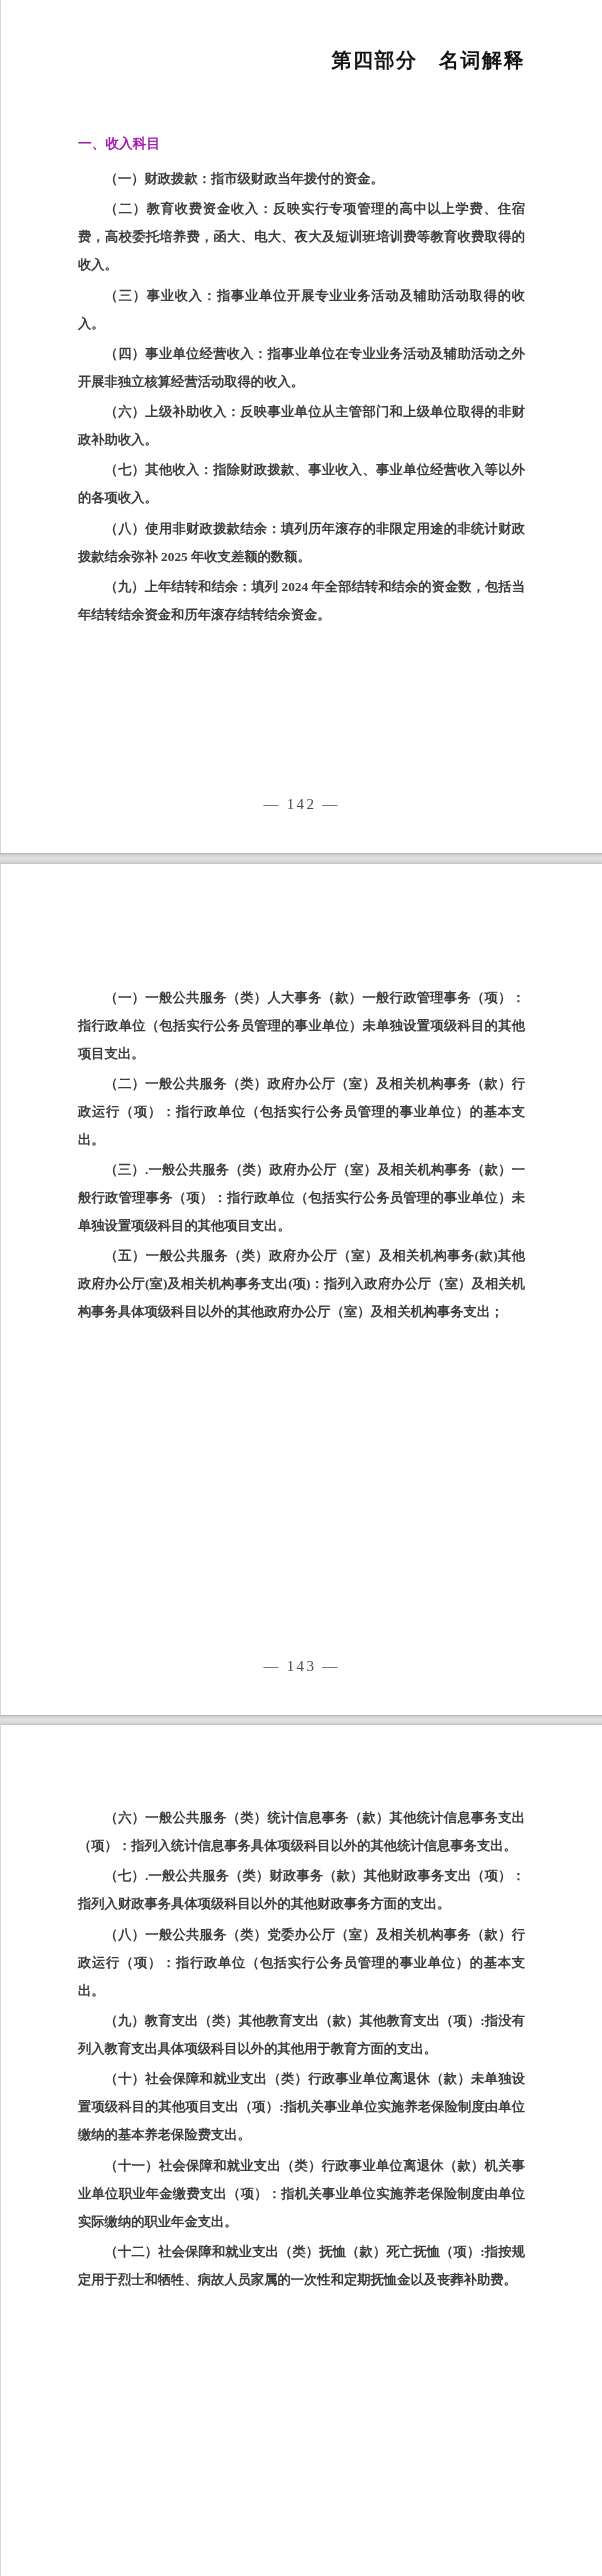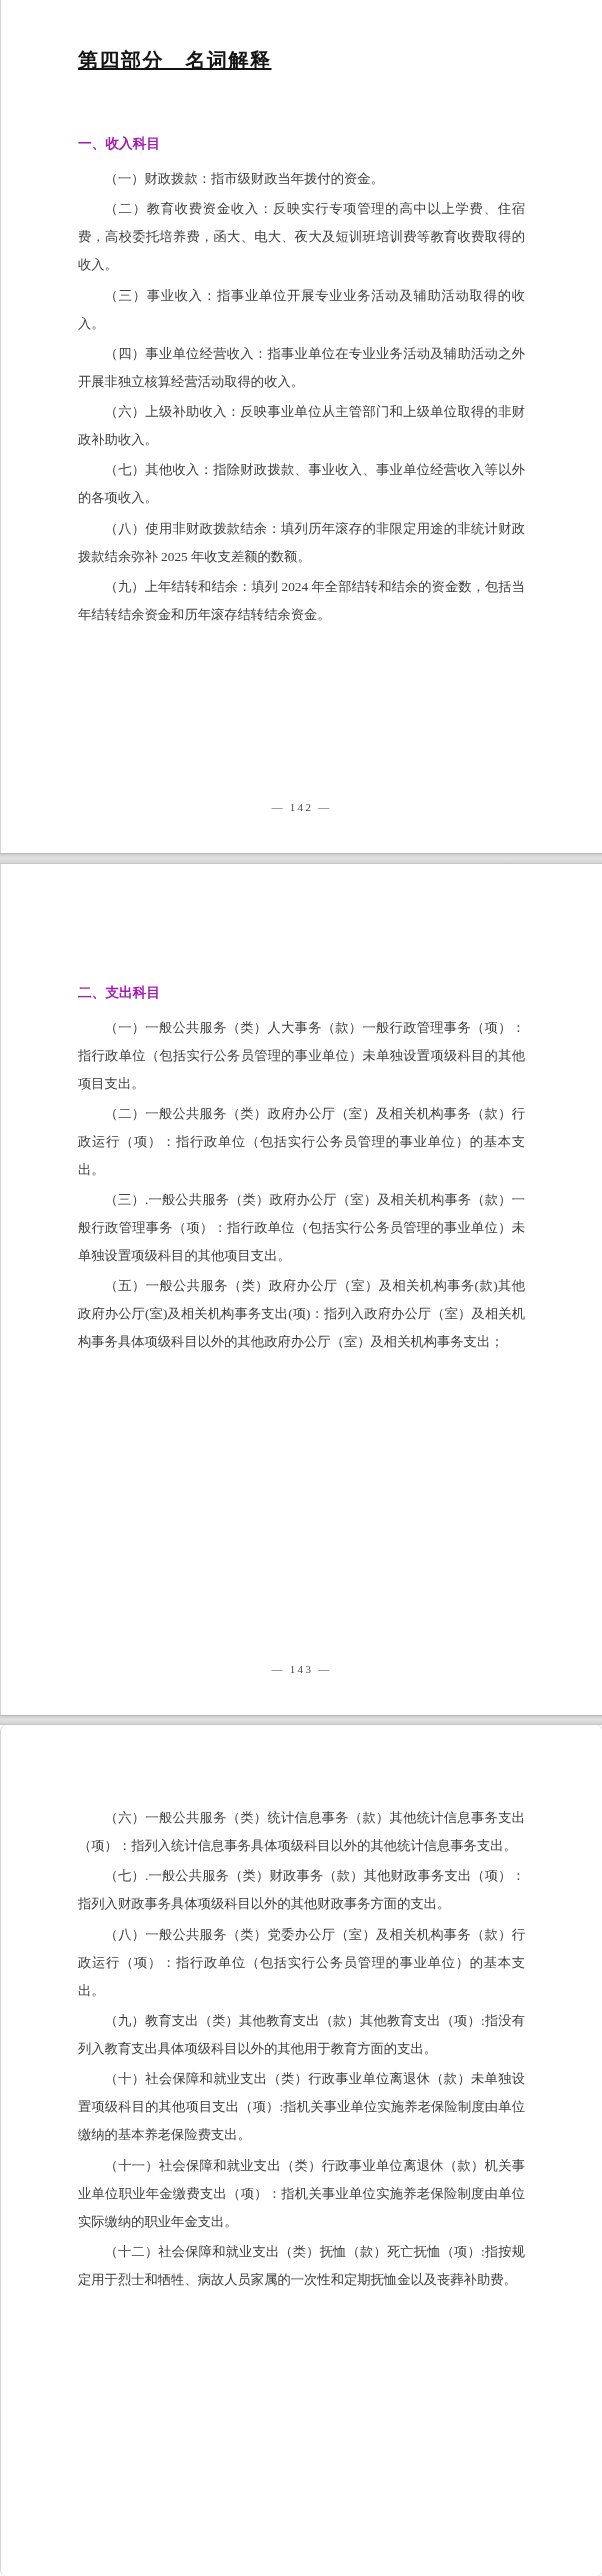--- a/index.html
+++ b/index.html
@@ -16,61 +16,60 @@
   .page {
     position: relative;
     background: #ffffff;
     border-left: 0.8px solid #d6d6d6;
     border-right: 0.8px solid #d6d6d6;
     box-sizing: border-box;
     overflow: hidden;
   }
   .page-1 { height: 853px; padding: 47px 77px 0 77px; }
   .page-2 { height: 851px; padding: 120px 77px 0 77px; }
-  .page-3 { height: 851px; padding: 79px 77px 0 77px; border-radius: 6px; }
+  .page-3 { height: 851px; padding: 79px 77px 0 77px; }
   .page-gap {
     height: 10.6px;
     box-sizing: border-box;
     border-top: 0.8px solid #b8b8b8;
     border-bottom: 0.8px solid #c6c6c6;
     background: linear-gradient(to bottom, #cccccc, #e2e2e2 45%, #d2d2d2 100%);
   }
   .doc-title {
     margin: 0 0 61px 0;
-    text-align: left;
+    text-align: right;
     font-size: 20px;
     font-weight: bold;
     color: #141414;
     letter-spacing: 1.5px;
     font-family: "Liberation Serif", serif;
-    text-decoration: underline;
   }
   .section-heading {
     margin: 0 0 12px 0;
     font-size: 13.7px;
     font-weight: bold;
     color: #a21caf;
     font-family: "Liberation Sans", sans-serif;
   }
   .para {
     margin: 0 0 2.3px 0;
     font-size: 13.3px;
     line-height: 28px;
     color: #3d3d3d;
     text-align: justify;
     text-indent: 2em;
-    font-weight: normal;
+    font-weight: bold;
   }
   .page-number {
     position: absolute;
     left: 0;
     right: 0;
     bottom: 40px;
     text-align: center;
-    font-size: 11px;
+    font-size: 15px;
     color: #4a4a4a;
     letter-spacing: 2.3px;
   }
 </style>
 </head>
 <body>
 
 <div class="doc">
 
   <div class="page page-1">
@@ -85,21 +84,20 @@
         <p class="para">（七）其他收入：指除财政拨款、事业收入、事业单位经营收入等以外的各项收入。</p>
         <p class="para">（八）使用非财政拨款结余：填列历年滚存的非限定用途的非统计财政拨款结余弥补 2025 年收支差额的数额。</p>
         <p class="para">（九）上年结转和结余：填列 2024 年全部结转和结余的资金数，包括当年结转结余资金和历年滚存结转结余资金。</p>
       </div>
     <div class="page-number">— 142 —</div>
   </div>
 
   <div class="page-gap"></div>
 
   <div class="page page-2">
-    <h2 class="section-heading">二、支出科目</h2>
     <div>
         <p class="para">（一）一般公共服务（类）人大事务（款）一般行政管理事务（项）：指行政单位（包括实行公务员管理的事业单位）未单独设置项级科目的其他项目支出。</p>
         <p class="para">（二）一般公共服务（类）政府办公厅（室）及相关机构事务（款）行政运行（项）：指行政单位（包括实行公务员管理的事业单位）的基本支出。</p>
         <p class="para">（三）.一般公共服务（类）政府办公厅（室）及相关机构事务（款）一般行政管理事务（项）：指行政单位（包括实行公务员管理的事业单位）未单独设置项级科目的其他项目支出。</p>
         <p class="para">（五）一般公共服务（类）政府办公厅（室）及相关机构事务(款)其他政府办公厅(室)及相关机构事务支出(项)：指列入政府办公厅（室）及相关机构事务具体项级科目以外的其他政府办公厅（室）及相关机构事务支出；</p>
       </div>
     <div class="page-number">— 143 —</div>
   </div>
 
   <div class="page-gap"></div>

